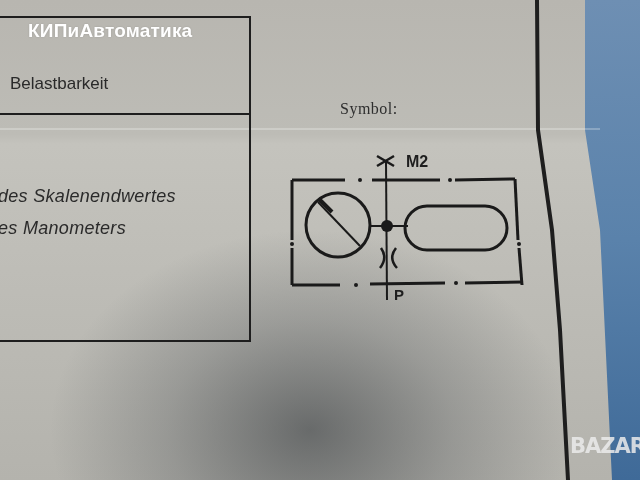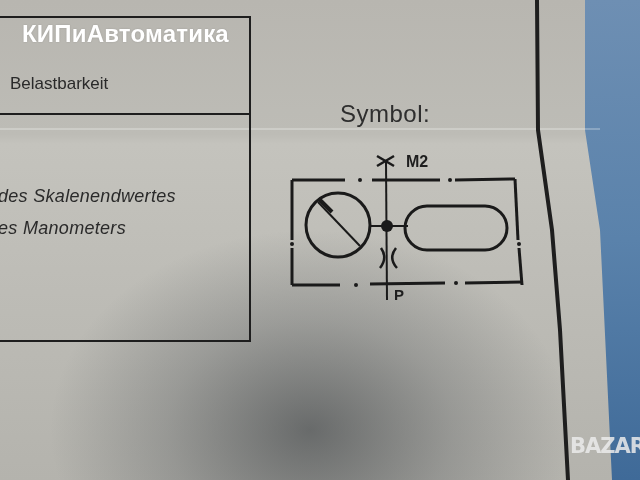--- a/index.html
+++ b/index.html
@@ -30,27 +30,27 @@
     .table-divider {
       position: absolute; left: -4px; top: 113px; width: 255px; height: 2px;
       background: #1e1e1e;
     }
     .text {
       position: absolute; color: #2a2a2a; white-space: nowrap;
     }
     .t-belast { left: 10px; top: 58px; font-size: 17px; margin-top: 16px; }
     .t-skalen { left: -2px; top: 186px; font-size: 18px; font-style: italic; letter-spacing: 0.3px; }
     .t-mano { left: -2px; top: 218px; font-size: 18px; font-style: italic; letter-spacing: 0.3px; }
-    .t-symbol { left: 340px; top: 100px; font-size: 24px; color: #2e2e2e; letter-spacing: 0.5px; }
+    .t-symbol { left: 340px; top: 100px; font-size: 16px; color: #2e2e2e; letter-spacing: 0.5px; font-family: Liberation Serif, serif; }
     .border-line {
       position: absolute; left: 0; top: 0; width: 640px; height: 480px; pointer-events: none;
     }
     .symbol-svg { position: absolute; left: 280px; top: 150px; }
     .watermark-kip {
-      position: absolute; left: 22px; top: 20px; font-size: 24px; font-weight: bold;
+      position: absolute; left: 28px; top: 20px; font-size: 19px; font-weight: bold;
       color: #ffffff; letter-spacing: 0.2px;
       text-shadow: 0 0 2px rgba(0,0,0,0.15);
     }
     .watermark-bazar {
       position: absolute; left: 570px; top: 434px; font-size: 21px; font-weight: bold;
       color: rgba(235,235,235,0.85); letter-spacing: -1px;
       font-family: "DejaVu Sans", sans-serif;
     }
   </style>
 </head>

